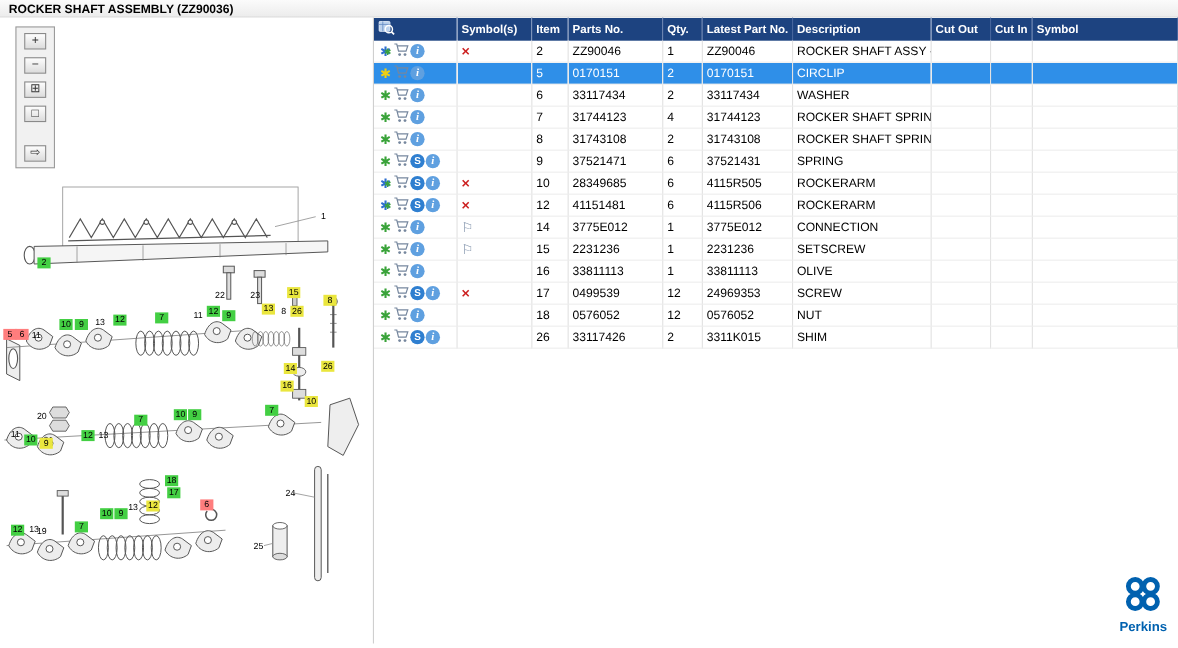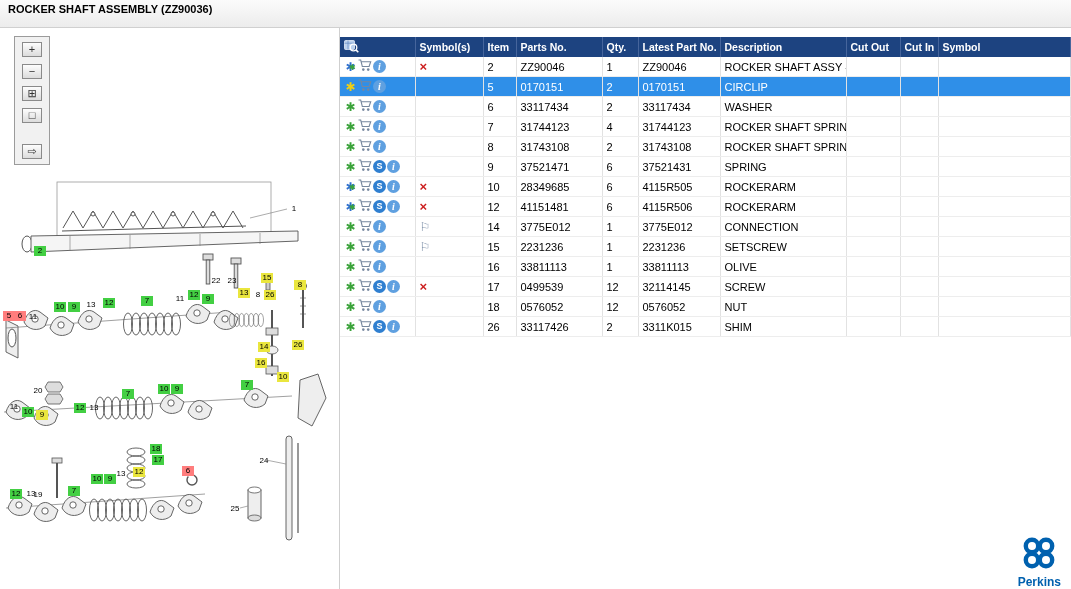--- a/index.html
+++ b/index.html
@@ -1,21 +1,21 @@
 <!DOCTYPE html>
 <html><head>
 <meta charset="utf-8">
 <style>
   html,body{margin:0;padding:0;}
   body{
     width:1071px;height:589px;overflow:hidden;background:#fff;
     font-family:"Liberation Sans",sans-serif;position:relative;
   }
   .titlebar{
-    height:28px;background:linear-gradient(#fbfbfb,#ececec);
+    height:16px;background:linear-gradient(#fbfbfb,#ececec);
     border-bottom:1px solid #d0d0d0;font-size:11px;font-weight:bold;color:#000;
     padding:3px 12px 0 8px;box-sizing:border-box;
   }
   .main{display:flex;height:569px;}
   
   .diagram-pane{position:relative;width:340px;min-width:340px;height:569px;
     border-right:1px solid #cfcfcf;background:#fff;box-sizing:border-box;}
   .diagram-pane svg.drawing{position:absolute;left:0;top:0;}
   .dtoolbar{
     position:absolute;left:14px;top:8px;width:28px;
@@ -33,21 +33,21 @@
   .co{
     position:absolute;min-width:10px;height:10px;padding:0 1px;
     font-size:8px;line-height:10px;text-align:center;color:#000;
   }
   .co.green{background:#43cf43;}
   .co.yellow{background:#eae63e;}
   .co.red{background:#ff7d7d;}
   .co.plain{background:transparent;}
   
   .table-pane{position:relative;flex:1;height:569px;background:#fff;}
-  table.parts{border-collapse:collapse;table-layout:fixed;width:730px;font-size:11px;margin-top:9px;}
+  table.parts{border-collapse:collapse;table-layout:fixed;width:730px;font-size:11px;}
   table.parts th{
     background:#1d4380;color:#fff;font-weight:bold;font-size:10.5px;
     text-align:left;padding:2px 4px;height:16px;
     border-right:1px solid #46659c;white-space:nowrap;overflow:hidden;
   }
   table.parts td{
     padding:0 4px;height:19px;border-right:1px solid #e2e2e2;
     border-bottom:1px solid #ededed;white-space:nowrap;overflow:hidden;color:#000;
     vertical-align:middle;
   }
@@ -175,21 +175,21 @@
       <line x1="266" y1="432" x2="286" y2="436" stroke="#888" stroke-width="0.7"></line>
       <rect x="248" y="462" width="13" height="28" fill="#eee" stroke="#555" stroke-width="0.9"></rect>
       <ellipse cx="254.5" cy="462" rx="6.5" ry="3" fill="#fff" stroke="#555" stroke-width="0.8"></ellipse>
       <ellipse cx="254.5" cy="490" rx="6.5" ry="3" fill="#ddd" stroke="#555" stroke-width="0.8"></ellipse>
       <line x1="240" y1="480" x2="248" y2="478" stroke="#888" stroke-width="0.7"></line>
     </svg>
 
     <div id="callout-layer">
         <span class="co plain" style="left: 288px; top: 176px;">1</span>
         <span class="co green" style="left: 34px; top: 218px;">2</span>
-        <span class="co plain" style="left: 210px; top: 248px;">22</span>
+        <span class="co plain" style="left: 194px; top: 248px;">22</span>
         <span class="co plain" style="left: 226px; top: 248px;">23</span>
         <span class="co yellow" style="left: 261px; top: 245px;">15</span>
         <span class="co yellow" style="left: 294px; top: 252px;">8</span>
         <span class="co red" style="left: 3px; top: 283px;">5</span>
         <span class="co red" style="left: 14px; top: 283px;">6</span>
         <span class="co plain" style="left: 27px; top: 284px;">11</span>
         <span class="co green" style="left: 54px; top: 274px;">10</span>
         <span class="co green" style="left: 68px; top: 274px;">9</span>
         <span class="co plain" style="left: 85px; top: 272px;">13</span>
         <span class="co green" style="left: 103px; top: 270px;">12</span>
@@ -453,21 +453,21 @@
           <tr>
             <td class="c-icons"><span class="ic gear">✱</span><span class="ic cart"><svg width="14" height="13" viewBox="0 0 14 13">
                   <path d="M0.5 1h2.2l1.6 6.5h6.8l1.6-4.8H3.4" fill="none" stroke="#76879e" stroke-width="1.1"></path>
                   <circle cx="5.3" cy="10.6" r="1.3" fill="#76879e"></circle>
                   <circle cx="10.2" cy="10.6" r="1.3" fill="#76879e"></circle>
                 </svg></span><span class="ic scirc">S</span><span class="ic icirc">i</span></td>
             <td><span class="sym xmark">×</span></td>
             <td>17</td>
             <td>0499539</td>
             <td>12</td>
-            <td>32114145</td>
+            <td>24969353</td>
             <td>SCREW</td>
             <td></td>
             <td></td>
             <td></td>
           </tr>
           <tr>
             <td class="c-icons"><span class="ic gear">✱</span><span class="ic cart"><svg width="14" height="13" viewBox="0 0 14 13">
                   <path d="M0.5 1h2.2l1.6 6.5h6.8l1.6-4.8H3.4" fill="none" stroke="#76879e" stroke-width="1.1"></path>
                   <circle cx="5.3" cy="10.6" r="1.3" fill="#76879e"></circle>
                   <circle cx="10.2" cy="10.6" r="1.3" fill="#76879e"></circle>

